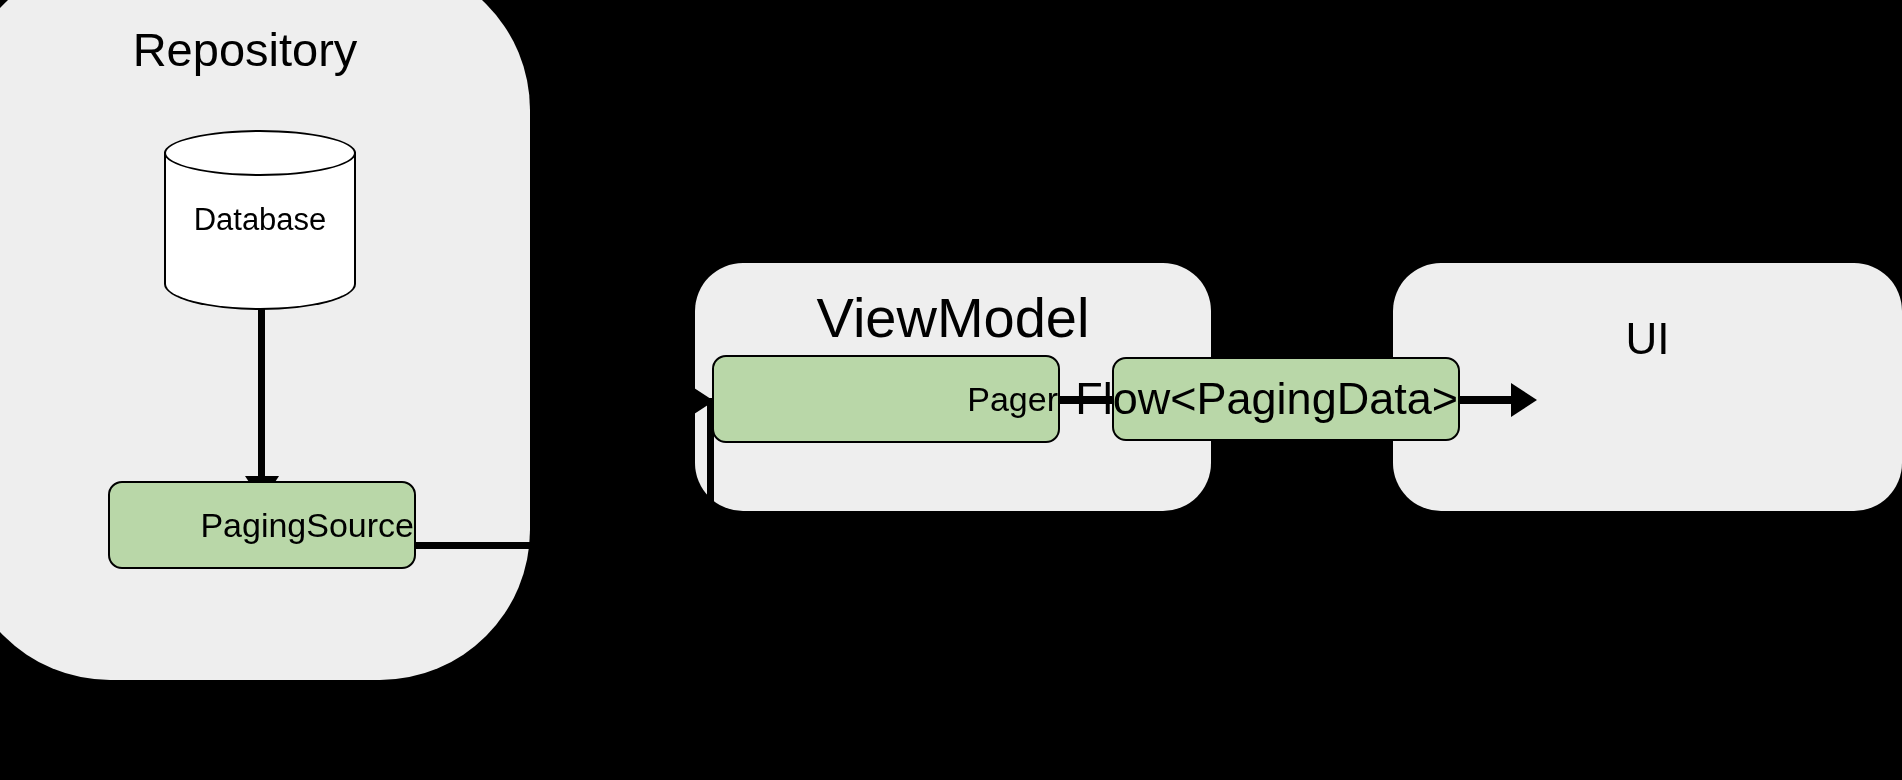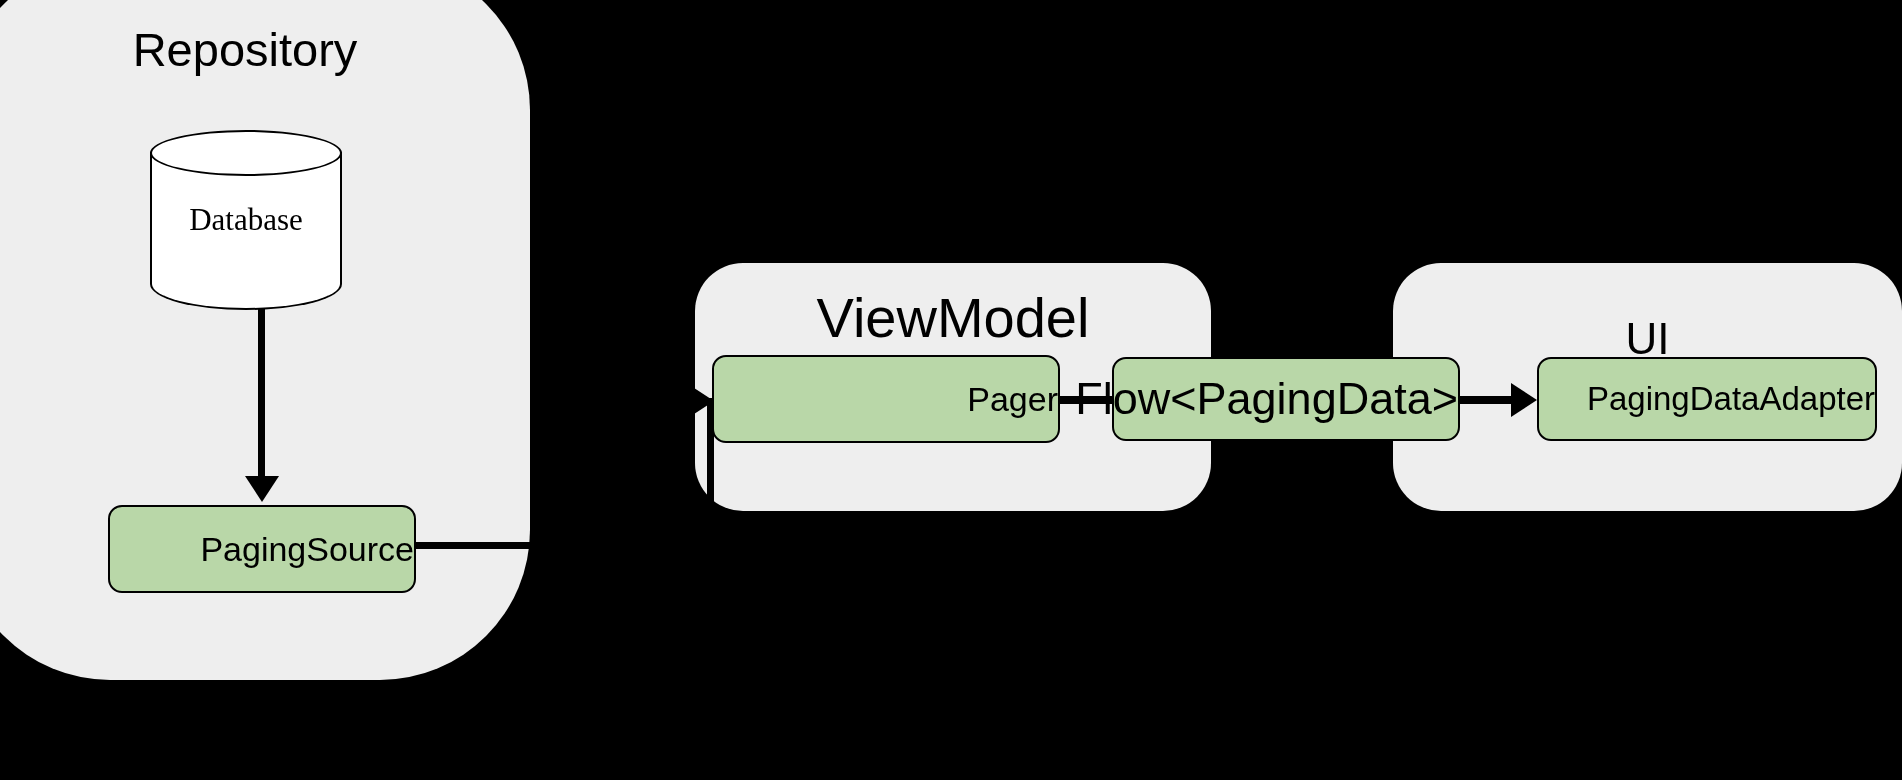--- a/index.html
+++ b/index.html
@@ -81,21 +81,21 @@
     align-items: center;
     justify-content: flex-end;
     color: #000000;
     font-size: 34px;
     white-space: nowrap;
     z-index: 5;
   }
 
   #node-pagingsource {
     left: 108px;
-    top: 505px;
+    top: 481px;
     width: 308px;
     height: 88px;
   }
   #node-pager {
     left: 712px;
     top: 355px;
     width: 348px;
     height: 88px;
   }
   #node-flow {
@@ -109,26 +109,25 @@
     left: 1537px;
     top: 357px;
     width: 340px;
     height: 84px;
     font-size: 33px;
   }
 
   
   #node-database {
     position: absolute;
-    left: 150px;
+    left: 164px;
     top: 130px;
     width: 213px;
     height: 180px;
     z-index: 4;
-    font-family: Liberation Serif, serif;
   }
   #node-database .cyl-body {
     position: absolute;
     left: 0;
     top: 22px;
     width: 192px;
     height: 158px;
     background: #ffffff;
     border-left: 2px solid #000000;
     border-right: 2px solid #000000;
@@ -241,17 +240,14 @@
   </div>
 
   <div class="node" id="node-pager">
     <span>Pager</span>
   </div>
 
   <div class="node" id="node-flow">
     <span>Flow&lt;PagingData&gt;</span>
   </div>
 
-  <div class="node" id="node-adapter">
-    <span>PagingDataAdapter</span>
-  </div>
 
 </div>
 
 </body></html>

